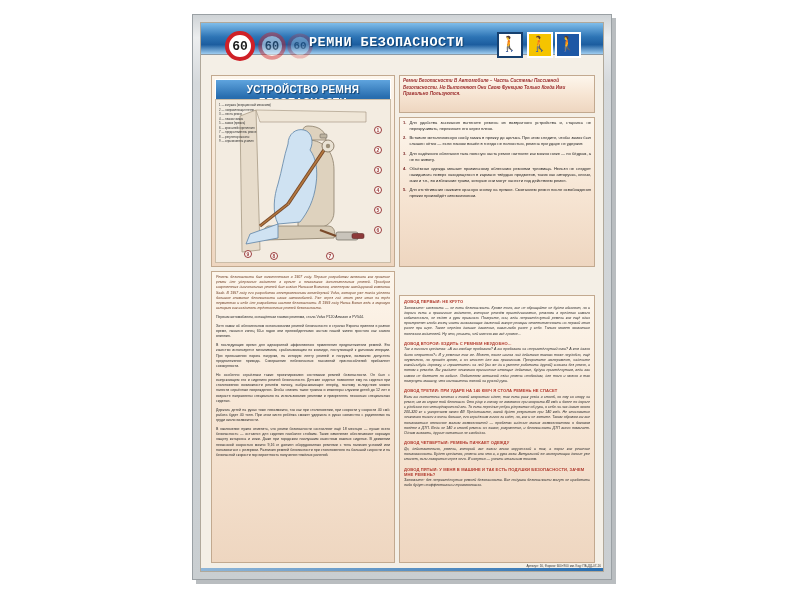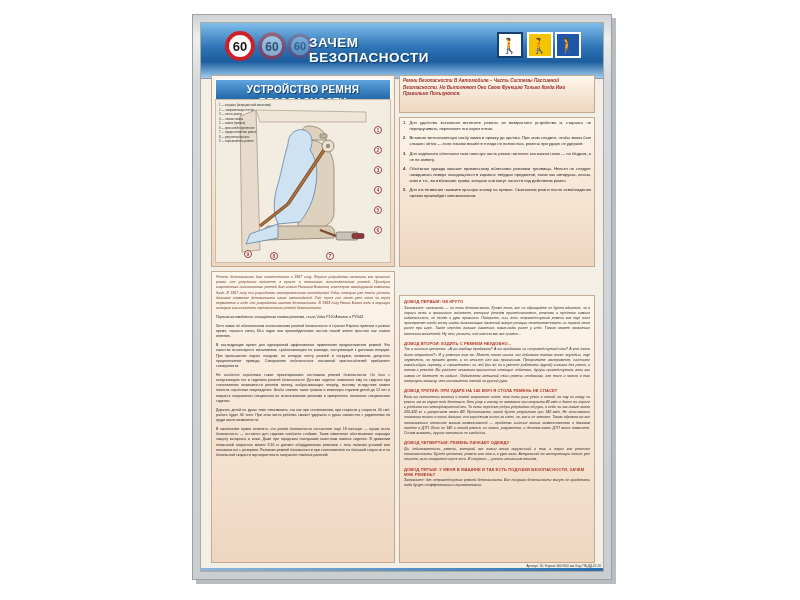--- a/index.html
+++ b/index.html
@@ -26,23 +26,24 @@
     padding: 6px;
   }
   .sheet {
     position: absolute; left: 200px; top: 22px; width: 404px; height: 550px;
     background: #f4efe6;
     border: 1px solid #b0a89a;
     overflow: hidden;
   }
   
   .header {
-    position: absolute; left: 0; top: 0; width: 404px; height: 56px;
+    position: absolute; left: 0; top: 0; width: 404px; height: 32px;
     background: linear-gradient(180deg,#7fbdea 0%, #2d74b5 45%, #1c5d9f 70%, #9fcdf0 100%);
     border-bottom: 1px solid #8d9aa4;
+    font-family: Liberation Mono, monospace;
   }
   .hdr-title {
     position: absolute; left: 108px; top: 12px; width: 170px;
     color: #ffffff; font-size: 13.5px; font-weight: bold; letter-spacing: .5px;
     text-shadow: 1px 1px 1px #0d3d6b;
   }
   .sign-60 {
     position: absolute; top: 8px; width: 30px; height: 30px; border-radius: 50%;
     background: #ffffff; border: 4px solid #cf2027;
     color: #1b1b1b; font-size: 13px; font-weight: bold;
@@ -149,21 +150,21 @@
 
   <div class="frame-shadow"></div>
   <div class="frame"></div>
 
   <div class="sheet">
 
     <div class="header">
       <div class="sign-60 a">60</div>
       <div class="sign-60 b">60</div>
       <div class="sign-60 c">60</div>
-      <div class="hdr-title">ЗАЧЕМ БЕЗОПАСНОСТИ</div>
+      <div class="hdr-title">РЕМНИ БЕЗОПАСНОСТИ</div>
       <div class="ped-sign s1">🚶</div>
       <div class="ped-sign s2">🚶</div>
       <div class="ped-sign s3">🚶</div>
     </div>
 
     <div class="bx" id="dev-box"></div>
     <div class="panel-title" id="dev-title">УСТРОЙСТВО РЕМНЯ БЕЗОПАСНОСТИ</div>
     <div class="dev-img">
       <div class="legend">
         <div>1 — катушка (инерционный механизм)</div>

